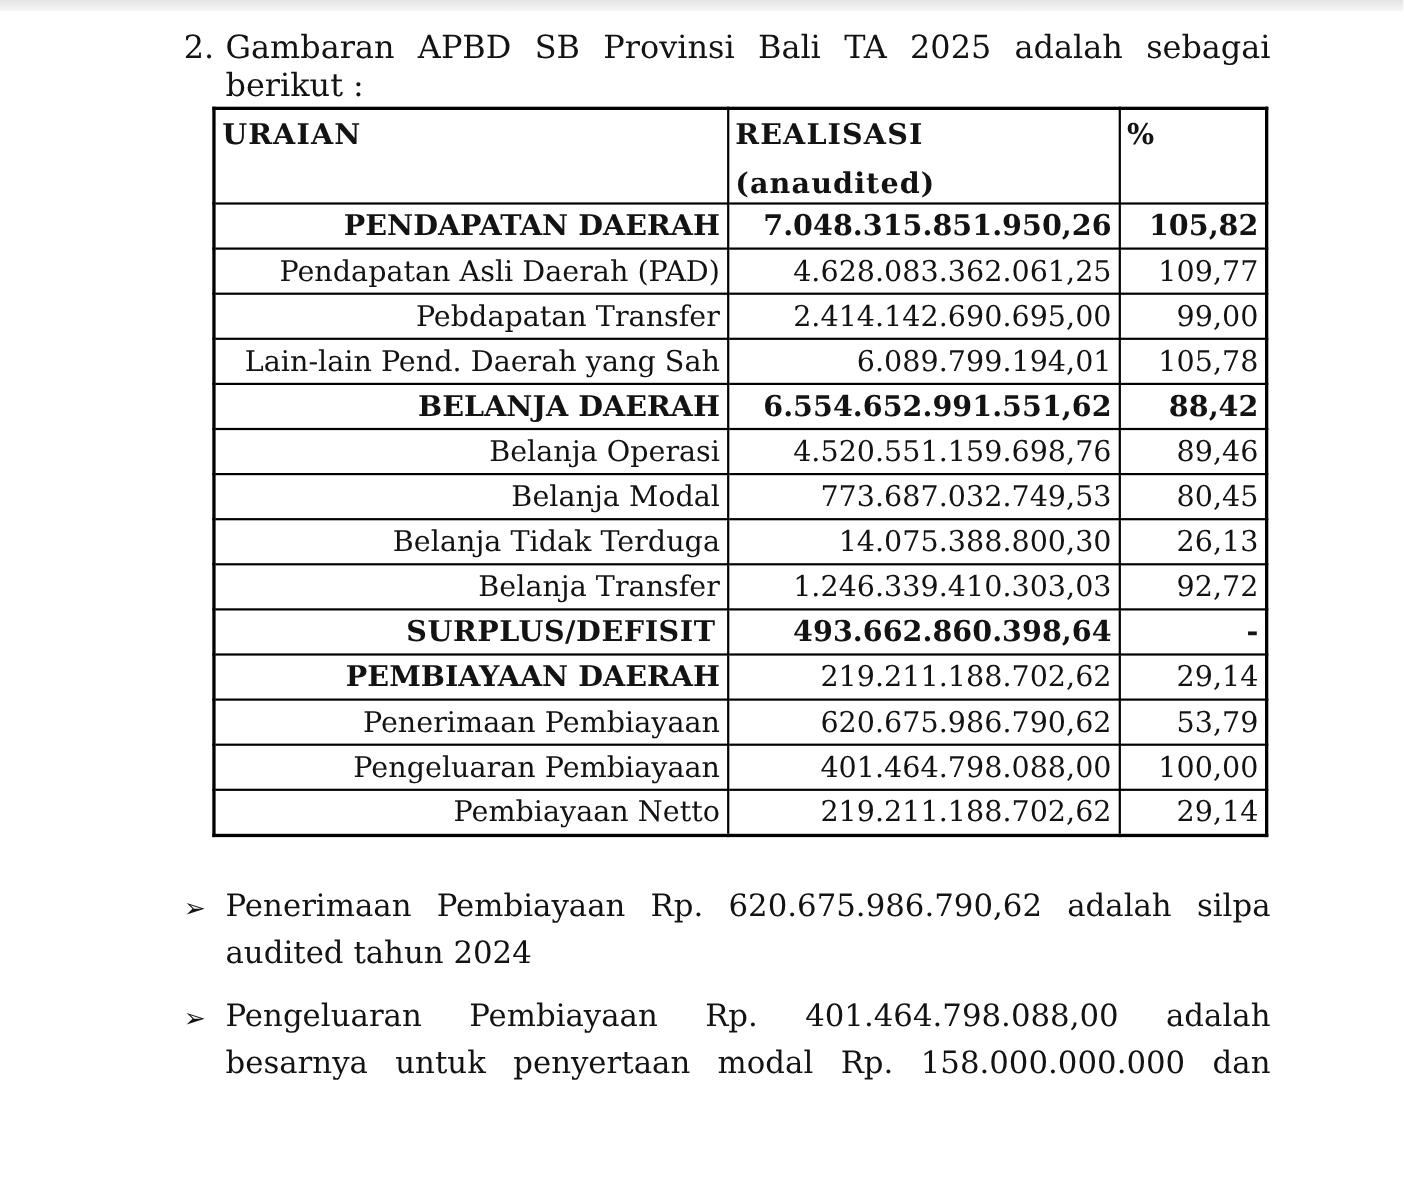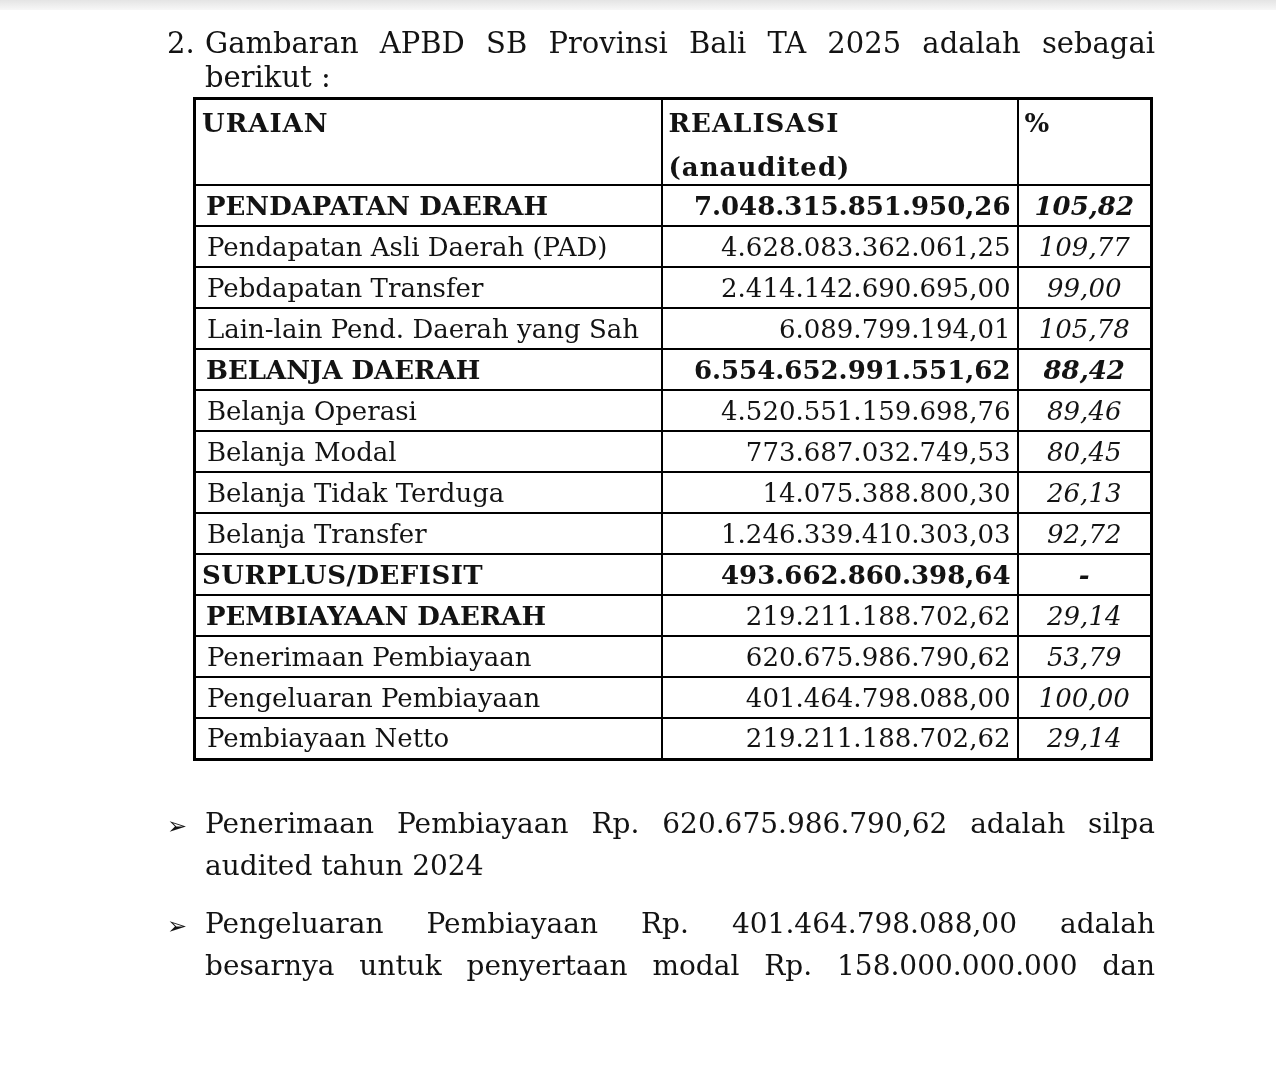--- a/index.html
+++ b/index.html
@@ -45,42 +45,43 @@
     border: 3px solid #000;
   }
   .apbd col.c1 { width: 467px; }
   .apbd col.c2 { width: 356px; }
   .apbd col.c3 { width: 134px; }
   .apbd th, .apbd td {
     border: 2px solid #000;
     font-size: 26px;
     padding: 2px 6px;
     overflow: hidden;
+    text-align: right;
   }
   .apbd thead tr { height: 84px; }
   .apbd th {
     vertical-align: top;
     text-align: left;
     font-weight: bold;
     padding-top: 8px;
     letter-spacing: 1px;
   }
   .th-sub { margin-top: 14px; }
   .apbd tbody tr { height: 41px; }
   .apbd tbody td { vertical-align: middle; }
   .cell-realisasi { text-align: right; padding-right: 10px; }
-  .cell-pct { text-align: center; font-style: italic; }
+  .cell-pct { text-align: center; }
 
   .row-head-bold td { font-weight: bold; }
   .row-head-bold .cell-uraian,
   .row-head .cell-uraian { padding-left: 10px; font-weight: bold; }
   .row-item .cell-uraian { padding-left: 11px; }
   .row-total td, .row-grand td { font-weight: bold; }
   .row-total .cell-uraian,
-  .row-grand .cell-uraian { text-align: left; padding-right: 10px; letter-spacing: 0.5px; }
+  .row-grand .cell-uraian { text-align: right; padding-right: 10px; letter-spacing: 0.5px; }
   .row-grand { height: 77px; }
   .row-grand td { vertical-align: top; padding-top: 7px; line-height: 37px; }
 
   
   .notes { margin: 42px 0 0 167px; width: 988px; }
   .note {
     display: flex;
     font-size: 28px;
     line-height: 42px;
     margin-bottom: 16px;

